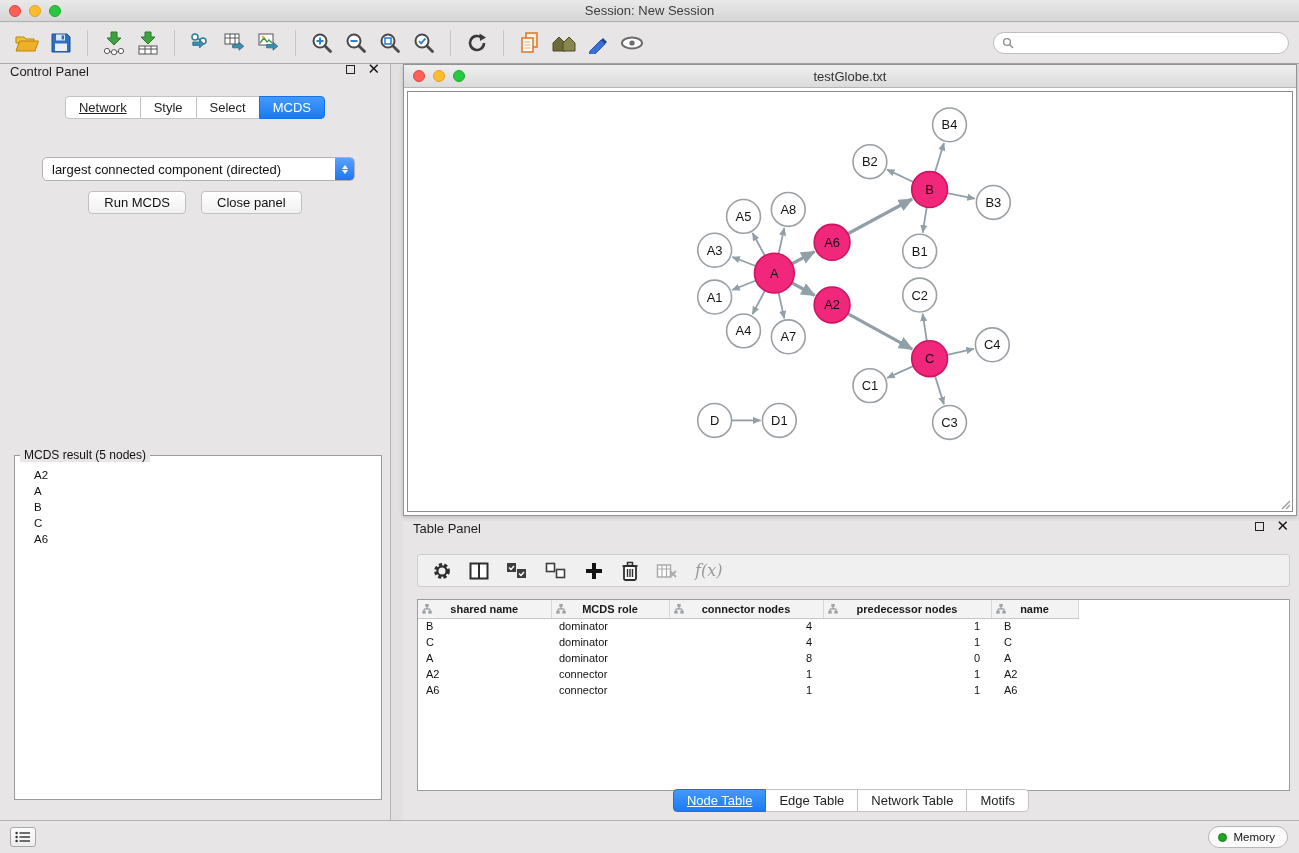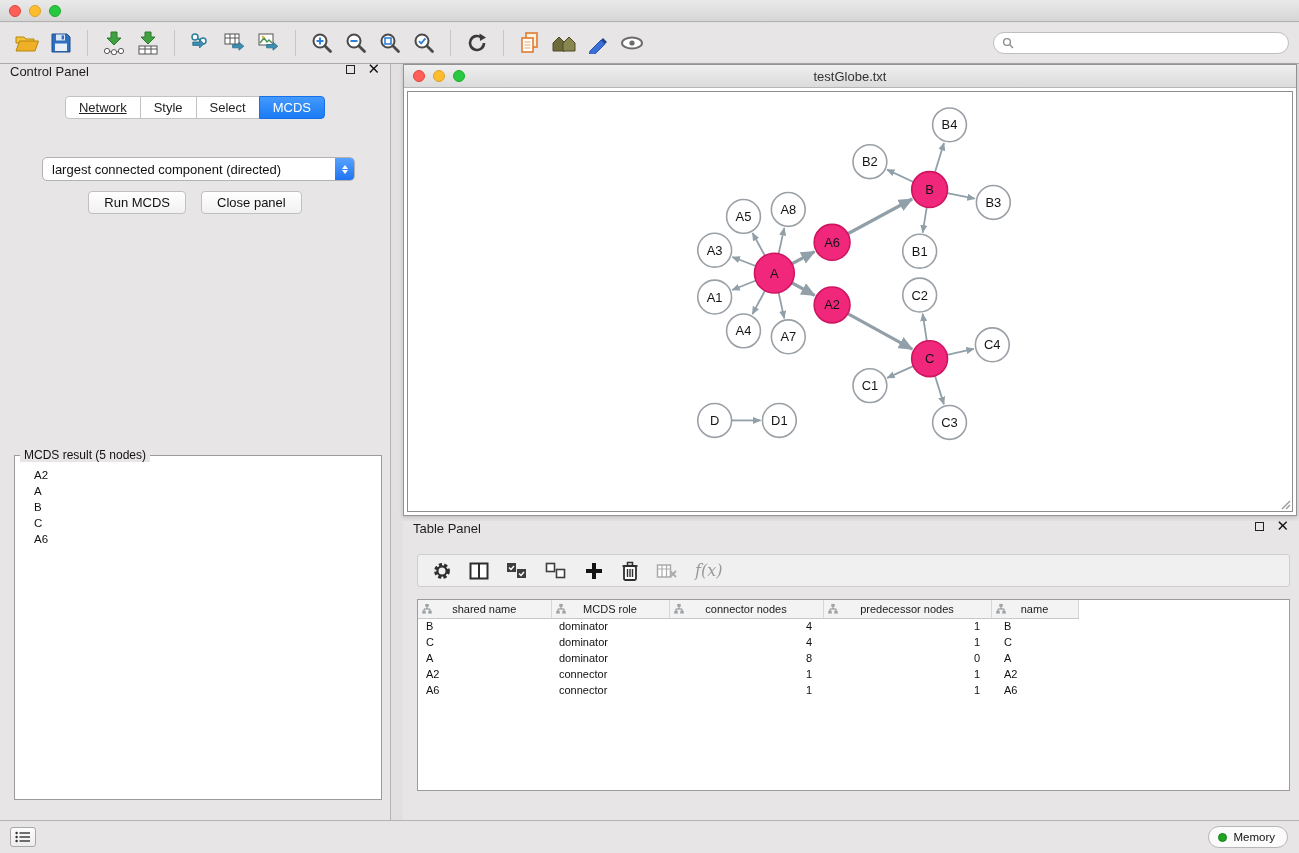--- a/index.html
+++ b/index.html
@@ -74,21 +74,21 @@
   
   .table-panel { position:absolute; left:403px; top:521px; width:896px; height:299px; background:#E7E5E5; }
   .tp-toolbar { position:absolute; left:14px; right:9px; top:33px; height:33px; background:#F1F0F0;
     border:1px solid #CECECE; border-radius:3px; display:flex; align-items:center; gap:17px; padding:0 14px; }
   .tico { display:flex; align-items:center; justify-content:center; }
   .fx { font-family:"DejaVu Serif","Liberation Serif",serif; font-style:italic; font-size:16px; color:#9A9A9A; }
   .tp-tablebox { position:absolute; left:14px; right:9px; top:78px; height:192px; background:#FFF;
     border:1px solid #9C9C9C; overflow:hidden; }
   table.datatable { border-collapse:collapse; table-layout:fixed; width:660px; }
   .datatable th { position:relative; background:#F4F3F3; border-right:1px solid #D7D7D7;
-    border-bottom:1px solid #C8C8C8; font-weight:normal; font-size:11px; color:#1A1A1A;
+    border-bottom:1px solid #C8C8C8; font-weight:bold; font-size:11px; color:#1A1A1A;
     height:18px; text-align:center; }
   .th-ico { position:absolute; left:4px; top:4px; }
   .datatable td { font-size:11px; color:#111; height:16px; padding:0 8px; white-space:nowrap; overflow:hidden; }
   .datatable td.num { text-align:right; padding-right:11px; }
   .datatable td.namecol { padding-left:13px; }
   .tp-tabs { position:absolute; bottom:8px; left:0; right:0; }
 
   
   .statusbar { position:absolute; left:0; right:0; bottom:0; height:33px; background:#E7E5E5; border-top:1px solid #B3B3B3; }
   .list-btn { position:absolute; left:10px; top:6px; width:26px; height:20px;
@@ -105,20 +105,21 @@
 <body>
 
 <div class="app">
 
   <div class="titlebar">
     <div class="traffic">
       <span class="tl red"></span>
       <span class="tl yellow"></span>
       <span class="tl green"></span>
     </div>
+    <div class="win-title">Session: New Session</div>
   </div>
 
   <div class="toolbar">
     <div class="tbtn">
       <svg width="26" height="22" viewBox="0 0 26 22">
         <path d="M2 5 h8 l2 2 h8 v4 H2 z" fill="#F3C23C" stroke="#B8860B"></path>
         <path d="M2 19 L5.5 9 h19 L21 19 z" fill="#EFAF27" stroke="#B8860B"></path>
       </svg>
     </div>
     <div class="tbtn">
@@ -539,20 +540,26 @@
             <tr>
               <td>A6</td>
               <td>connector</td>
               <td class="num">1</td>
               <td class="num">1</td>
               <td class="namecol">A6</td>
             </tr>
           </tbody>
       </table>
     </div>
+    <div class="segbar tp-tabs">
+        <div class="seg active">Node Table</div>
+        <div class="seg">Edge Table</div>
+        <div class="seg">Network Table</div>
+        <div class="seg">Motifs</div>
+      </div>
   </div>
 
   <div class="statusbar">
     <div class="list-btn">
       <svg width="16" height="12" viewBox="0 0 16 12">
         <circle cx="1.6" cy="2" r="1.2" fill="#333"></circle>
           <line x1="4.5" y1="2" x2="15" y2="2" stroke="#333" stroke-width="1.4"></line>
         <circle cx="1.6" cy="6" r="1.2" fill="#333"></circle>
           <line x1="4.5" y1="6" x2="15" y2="6" stroke="#333" stroke-width="1.4"></line>
         <circle cx="1.6" cy="10" r="1.2" fill="#333"></circle>

